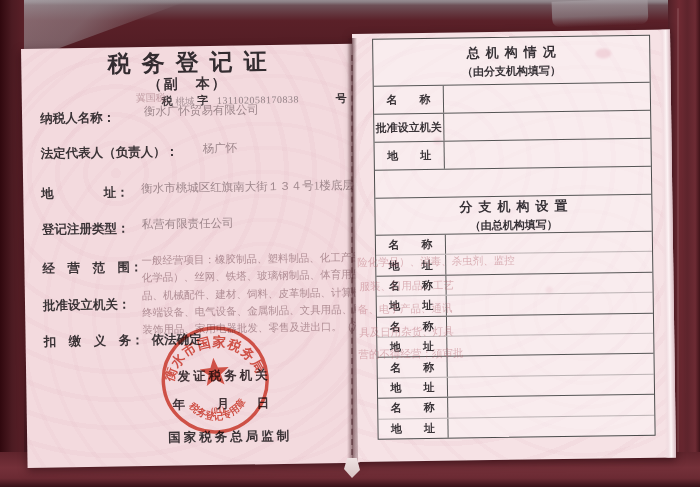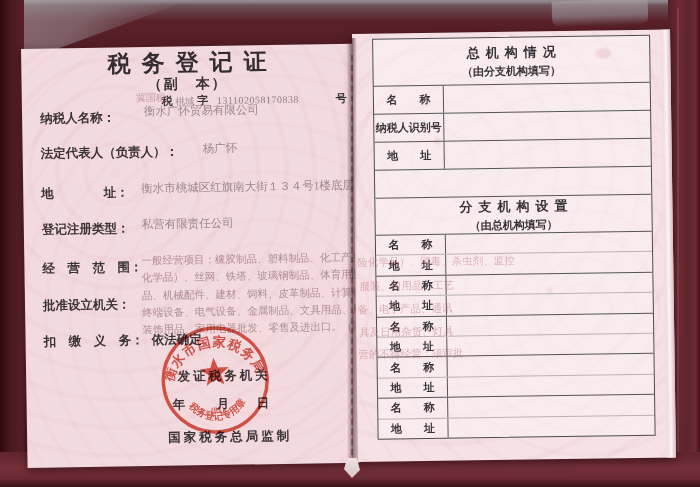--- a/index.html
+++ b/index.html
@@ -182,21 +182,21 @@
     <div class="sec-head h1">
       <div class="t1">总机构情况</div>
       <div class="t2">（由分支机构填写）</div>
     </div>
 
     <div class="trow r27">
       <div class="tlabel">名　　称</div>
       <div class="tvalue"></div>
     </div>
     <div class="trow r27">
-      <div class="tlabel">纳税人识别号</div>
+      <div class="tlabel">批准设立机关</div>
       <div class="tvalue"></div>
     </div>
     <div class="trow r27">
       <div class="tlabel">地　　址</div>
       <div class="tvalue"></div>
     </div>
     <div class="trow r27">
       <div class="tvalue"></div>
     </div>
 

